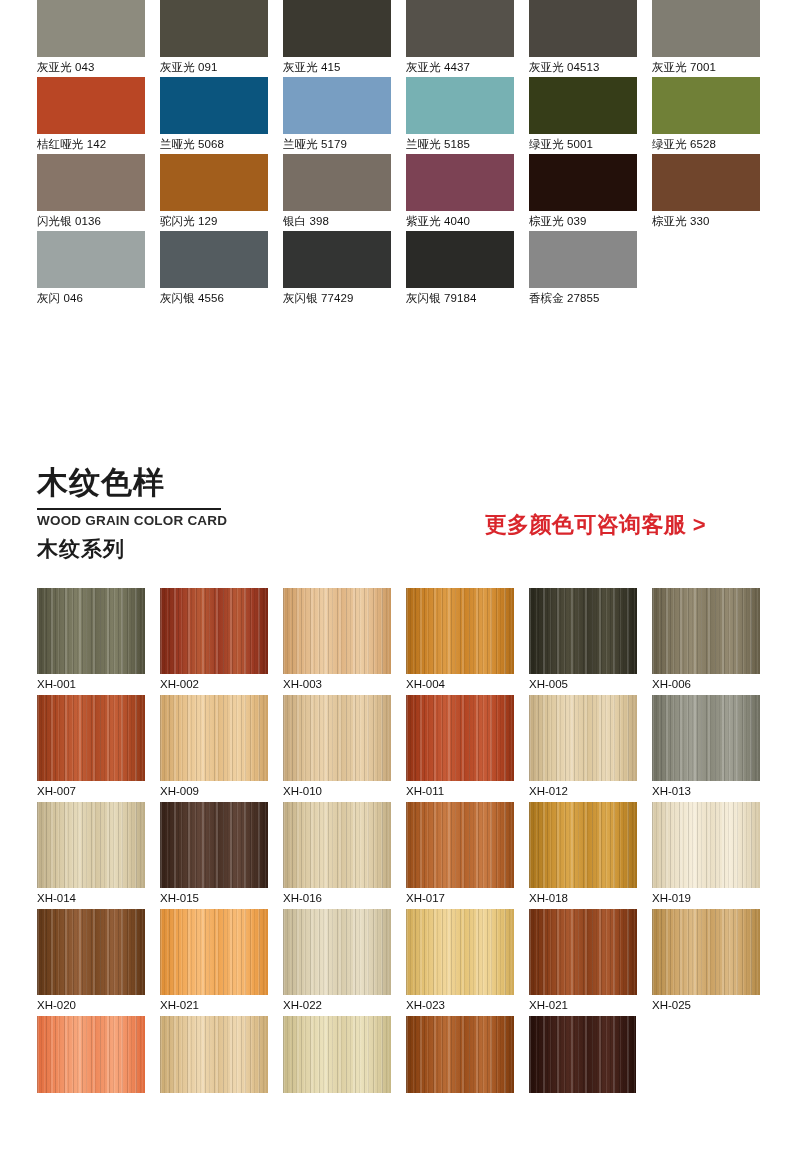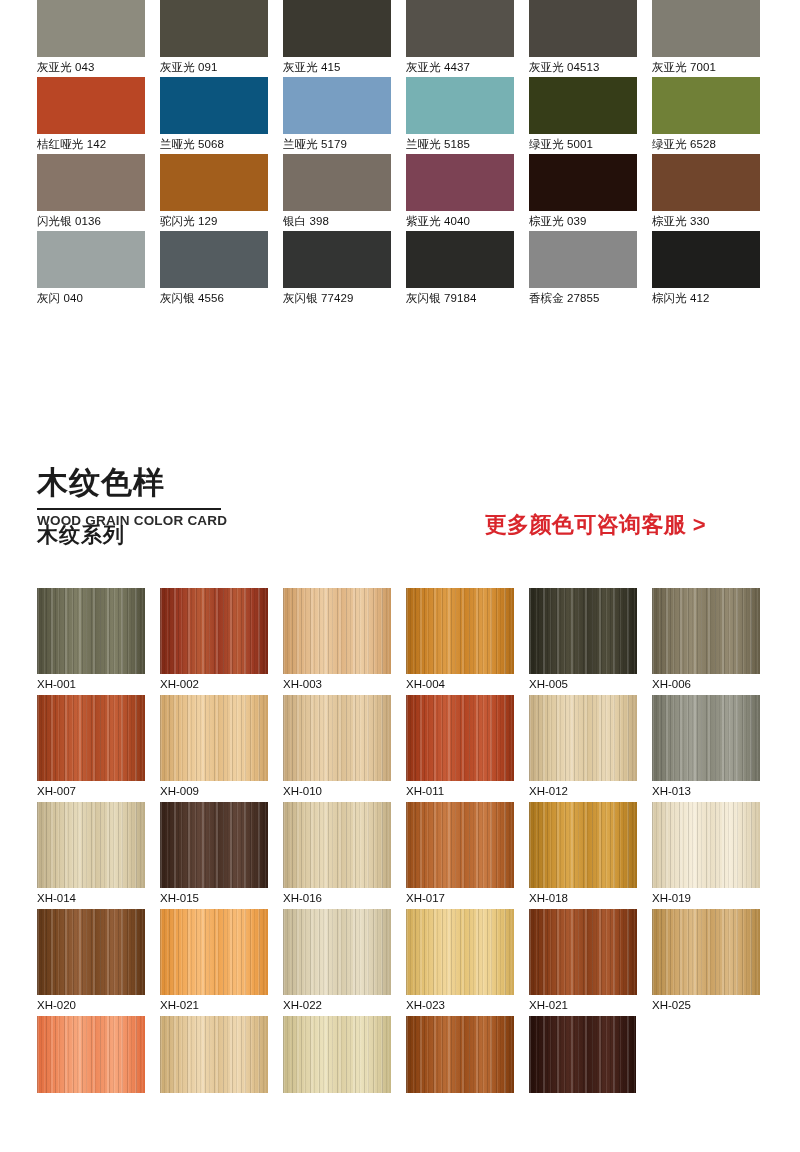--- a/index.html
+++ b/index.html
@@ -102,21 +102,21 @@
     font-size: 13.5px;
     font-weight: bold;
     letter-spacing: 0.2px;
     color: #2b2b2b;
     line-height: 20px;
     text-align: center;
   }
   .title-series {
     position: absolute;
     left: 37px;
-    top: 56px;
+    top: 70px;
     font-size: 21px;
     font-weight: bold;
     letter-spacing: 1px;
     color: #1c1c1c;
     line-height: 30px;
     text-align: center;
   }
   .more-link {
     position: absolute;
     right: 30px;
@@ -222,41 +222,37 @@
           <div class="chip-label">棕亚光 039</div>
         </div>
         <div class="cell">
           <div class="chip solid-chip" style="background: rgb(112, 69, 44);"></div>
           <div class="chip-label">棕亚光 330</div>
         </div>
       </div>
       <div class="grid solid-row">
         <div class="cell">
           <div class="chip solid-chip" style="background: rgb(156, 164, 163);"></div>
-          <div class="chip-label">灰闪 040</div>
+          <div class="chip-label">灰闪 046</div>
         </div>
         <div class="cell">
           <div class="chip solid-chip" style="background: rgb(84, 92, 96);"></div>
           <div class="chip-label">灰闪银 4556</div>
         </div>
         <div class="cell">
           <div class="chip solid-chip" style="background: rgb(51, 52, 51);"></div>
           <div class="chip-label">灰闪银 77429</div>
         </div>
         <div class="cell">
           <div class="chip solid-chip" style="background: rgb(42, 42, 39);"></div>
           <div class="chip-label">灰闪银 79184</div>
         </div>
         <div class="cell">
           <div class="chip solid-chip" style="background: rgb(136, 136, 136);"></div>
           <div class="chip-label">香槟金 27855</div>
-        </div>
-        <div class="cell">
-          <div class="chip solid-chip" style="background: rgb(30, 30, 28);"></div>
-          <div class="chip-label">棕闪光 412</div>
         </div>
       </div>
     </div>
 
   <div id="heading-block">
     <div class="title-cn">木纹色样</div>
     <div class="title-rule"></div>
     <div class="title-en">WOOD GRAIN COLOR CARD</div>
     <div class="title-series">木纹系列</div>
     <div class="more-link" style="color: rgb(217, 38, 44);">更多颜色可咨询客服 &gt;</div>

